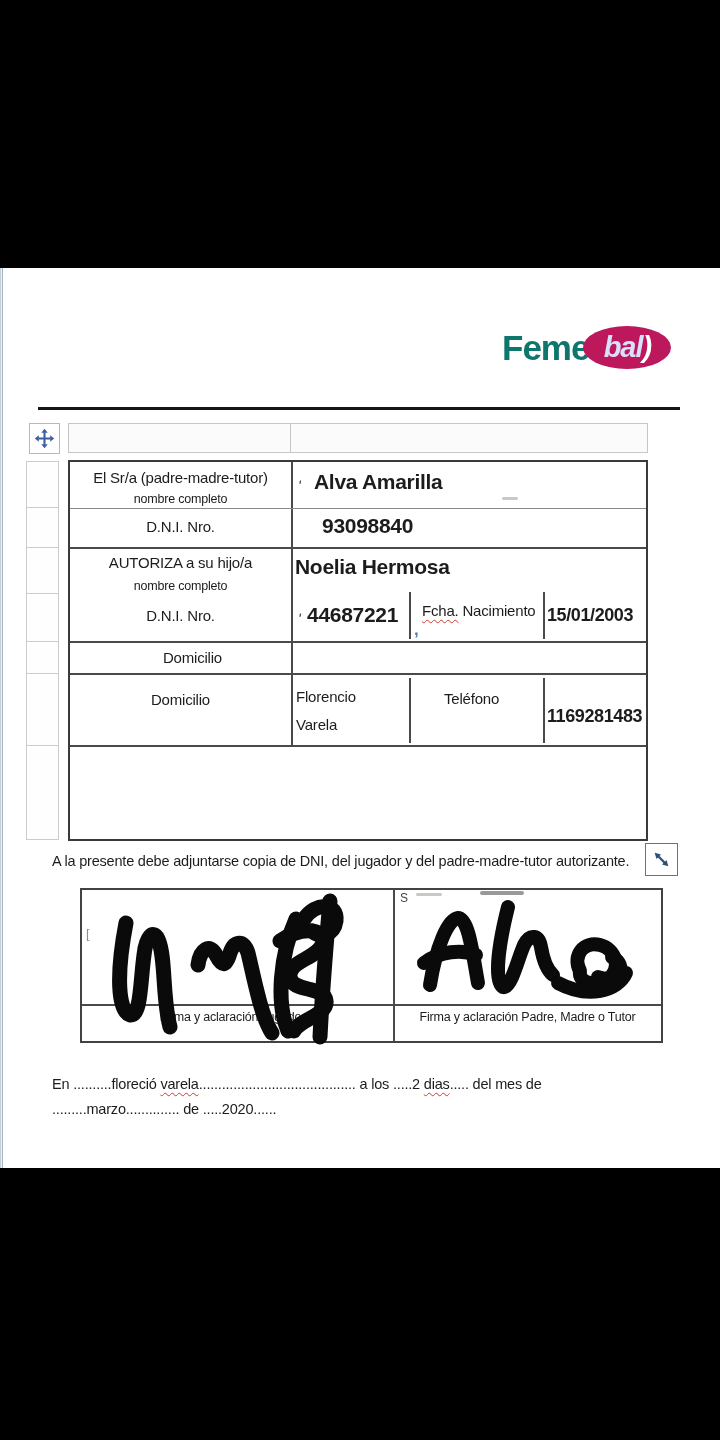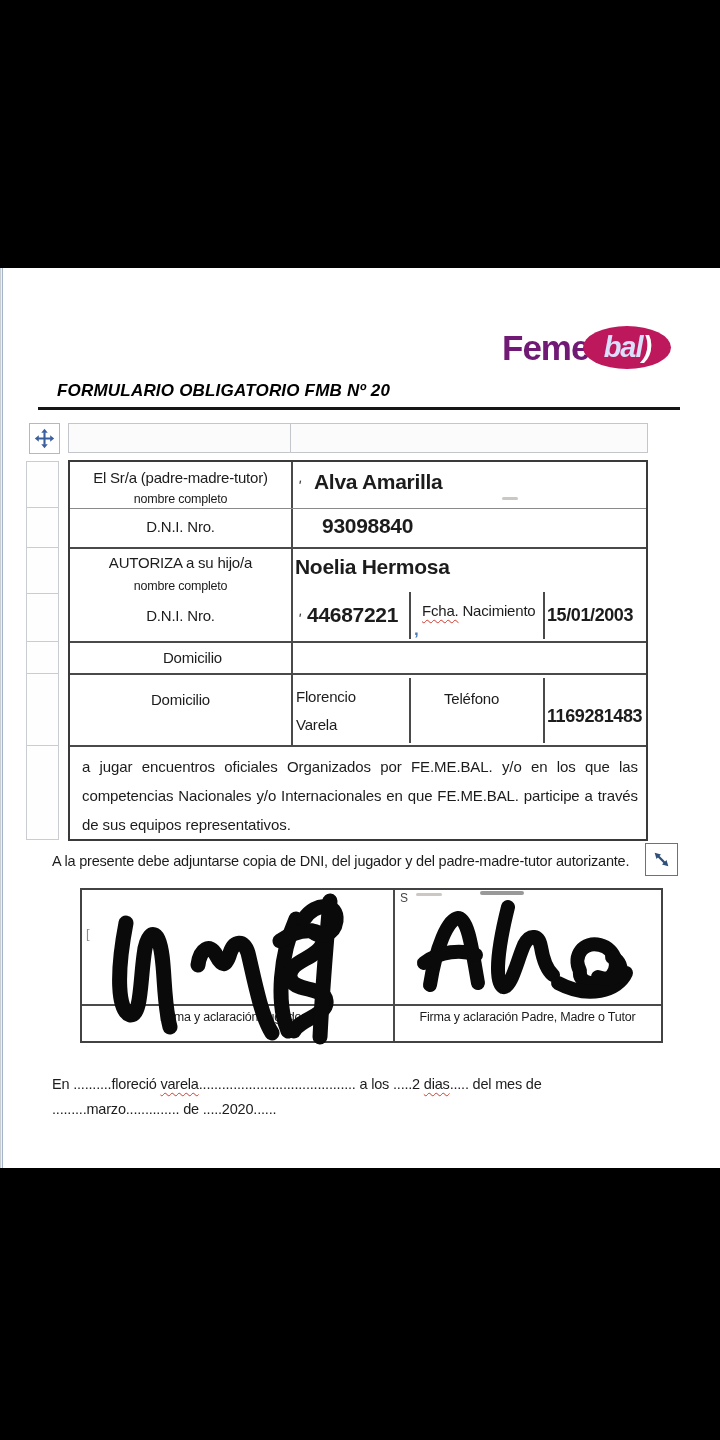--- a/index.html
+++ b/index.html
@@ -60,28 +60,27 @@
 </head>
 <body>
 
 <div id="screen">
   <div class="letterbox top"></div>
 
   <div class="doc">
     <div class="edge-strip"></div>
 
     <div class="logo">
-      <span class="logo-text" style="color:#701a75">Feme</span>
+      <span class="logo-text" style="color:#0f766e">Feme</span>
       <span class="logo-ellipse" style="background:#be185d;color:#d9e0fb">
           <span>bal</span>
           <span style="color:#fff;font-weight:bold;">)</span>
         </span>
     </div>
 
-    <div class="title">FORMULARIO OBLIGATORIO FMB Nº 20</div>
     <div class="rule"></div>
 
     <div class="sq-btn move-btn">
       <svg width="21" height="21" viewBox="0 0 20 20">
         <g fill="#3b5f9e" stroke="none">
           <path d="M10 0.8 L6.9 4.6 H13.1 Z"></path>
           <path d="M10 19.2 L6.9 15.4 H13.1 Z"></path>
           <path d="M0.8 10 L4.6 6.9 V13.1 Z"></path>
           <path d="M19.2 10 L15.4 6.9 V13.1 Z"></path>
         </g>
@@ -135,21 +134,20 @@
       <div class="val-sm" style="left:477px;top:143px">15/01/2003</div>
 
       <div class="lab" style="left:12px;top:187px;width:221px">Domicilio</div>
 
       <div class="lab" style="left:0;top:229px;width:221px">Domicilio</div>
       <div class="plain" style="left:226px;top:226px">Florencio</div>
       <div class="plain" style="left:226px;top:254px">Varela</div>
       <div class="plain" style="left:374px;top:228px">Teléfono</div>
       <div class="val-sm" style="left:477px;top:244px">1169281483</div>
 
-      <div class="t-par">a jugar encuentros oficiales Organizados por FE.ME.BAL. y/o en los que las competencias Nacionales y/o Internacionales en que FE.ME.BAL. participe a través de sus equipos representativos.</div>
     </div>
 
     <div class="note">A la presente debe adjuntarse copia de DNI, del jugador y del padre-madre-tutor autorizante.</div>
 
     <div class="sq-btn resize-btn">
       <svg width="21" height="21" viewBox="0 0 20 20">
         <path d="M6 6 L14 14" stroke="#2f4f7a" stroke-width="2.2" fill="none"></path>
         <path d="M3.5 3.5 L9.5 5.2 L5.2 9.5 Z" fill="#2f4f7a"></path>
         <path d="M16.5 16.5 L10.5 14.8 L14.8 10.5 Z" fill="#2f4f7a"></path>
       </svg>

